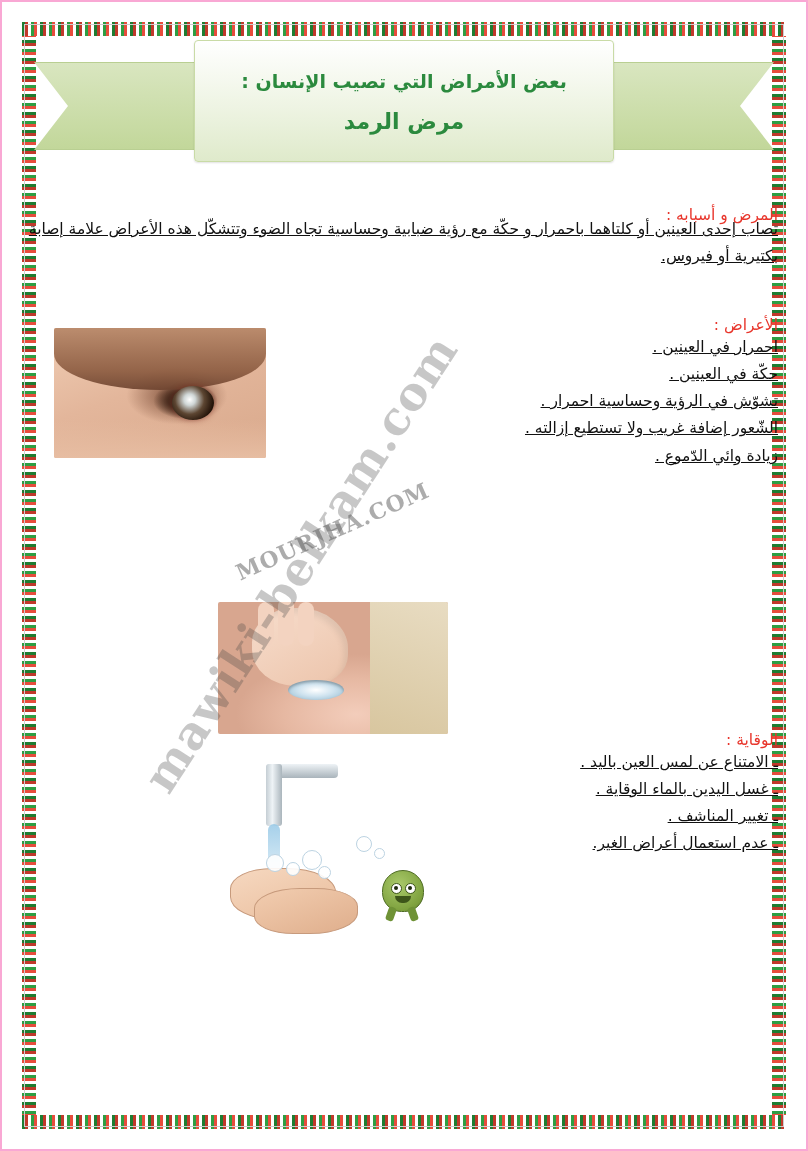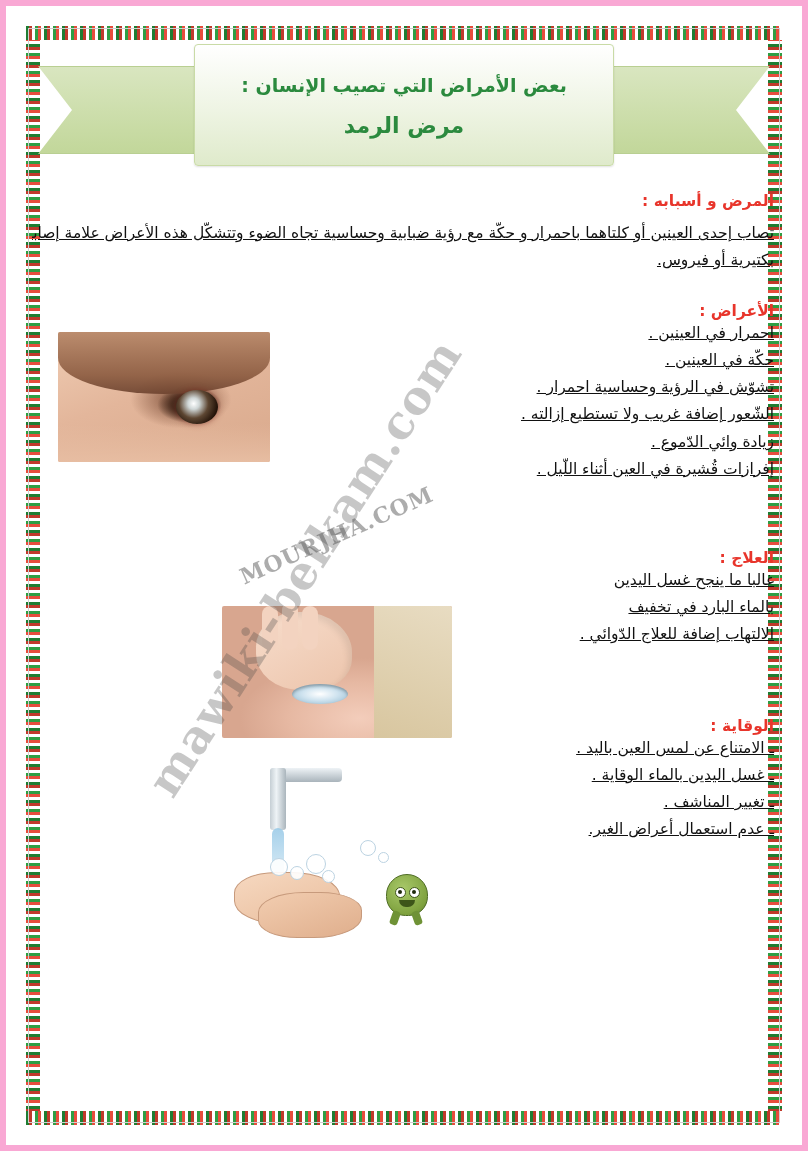--- a/index.html
+++ b/index.html
@@ -12,21 +12,21 @@
     height: 1151px;
     font-family: "DejaVu Sans", "Liberation Sans", sans-serif;
     position: relative;
     overflow: hidden;
   }
 
   
   .page {
     position: absolute;
     inset: 0;
-    border: 6px solid #f9a8d4;
+    border: 2px solid #f9a8d4;
     box-sizing: border-box;
     background: #ffffff;
   }
   .border-frame {
     position: absolute;
     left: 6px;
     top: 6px;
     right: 6px;
     bottom: 6px;
     box-sizing: border-box;
@@ -152,22 +152,23 @@
   .txt {
     color: #111111;
     font-size: 15.5px;
     line-height: 1.75;
     text-align: right;
     text-decoration: underline;
   }
   .heading {
     color: #e8352b;
     font-size: 15.5px;
-    font-weight: bold;
+    font-weight: normal;
     text-align: right;
+    margin-top: 18px;
   }
 
   
   .col-right {
     position: absolute;
     right: 2px;
     top: 0;
     width: 430px;
   }
   .intro-wide {
@@ -426,29 +427,22 @@
 
       <div class="txt intro-wide">تصاب إحدى العينين أو كلتاهما باحمرار و حكّة  مع رؤية ضبابية وحساسية تجاه الضوء وتتشكّل هذه الأعراض علامة إصابة بكتيرية أو فيروس.</div>
 
       <div class="col-right" style="top:110px;">
         <div class="heading">الأعراض :</div>
         <div class="txt line">احمرار في العينين .</div>
         <div class="txt line">حكّة في العينين .</div>
         <div class="txt line">تشوّش في الرؤية وحساسية احمرار .</div>
         <div class="txt line">الشّعور إضافة غريب ولا تستطيع إزالته .</div>
         <div class="txt line">زيادة وائي الدّموع .</div>
-        <div class="txt line">إفرازات قُشيرة في العين أثناء اللّيل .</div>
-      </div>
-
-      <div class="col-right" style="top:357px; width:300px;">
-        <div class="heading">العلاج :</div>
-        <div class="txt line">غالبا ما ينجح غسل اليدين</div>
-        <div class="txt line">بالماء البارد في تخفيف</div>
-        <div class="txt line">الالتهاب إضافة للعلاج الدّوائي .</div>
-      </div>
+      </div>
+
 
       <div class="col-right" style="top:525px; width:320px;">
         <div class="heading">الوقاية :</div>
         <div class="txt line">ـ الامتناع عن لمس العين باليد .</div>
         <div class="txt line">ـ غسل اليدين بالماء الوقاية .</div>
         <div class="txt line">ـ تغيير المناشف .</div>
         <div class="txt line">ـ عدم استعمال أعراض الغير.</div>
       </div>
 
       <div class="photo" id="eye-photo">

